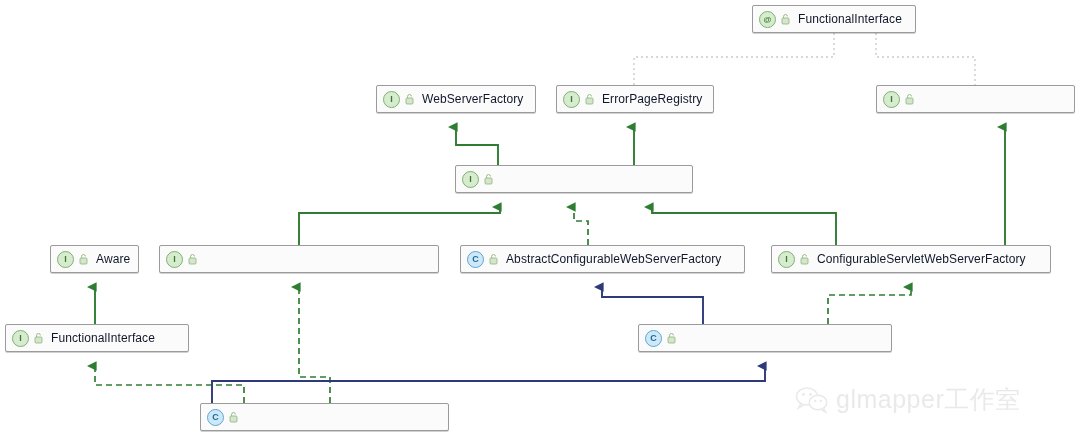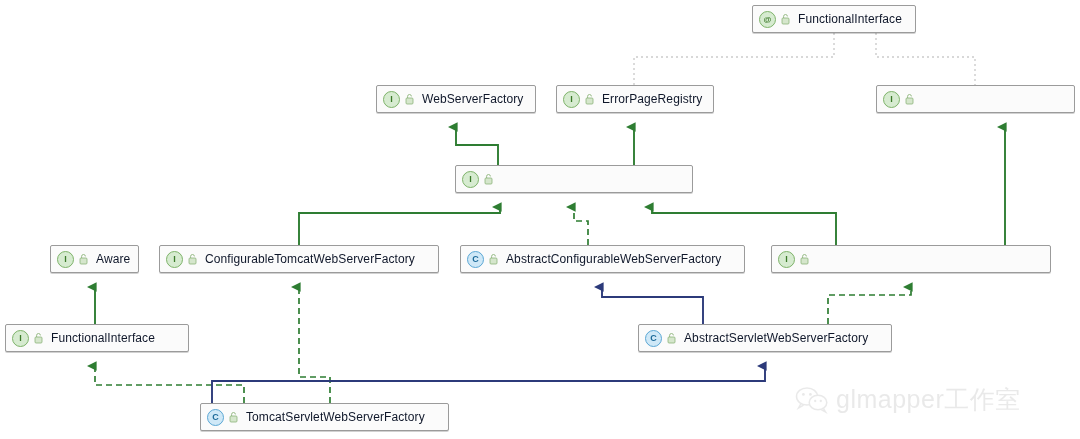--- a/index.html
+++ b/index.html
@@ -214,65 +214,63 @@
       </svg>
     <span class="node-label">Aware</span>
   </div>
 
   <div class="node" style="left:159px; top:245px; width:280px;">
     <span class="type-icon iface">I</span>
     <svg class="vis-icon" viewBox="0 0 11 12">
         <rect x="2" y="5" width="7" height="6" rx="1" fill="#cfe3c4" stroke="#7aa864" stroke-width="0.8"></rect>
         <path d="M3.6,5 V3.4 a1.9,1.9 0 0 1 3.8,0" fill="none" stroke="#7aa864" stroke-width="0.9"></path>
       </svg>
-    <span class="node-label">ConfigurableTomcatWebServerFactory</span>
   </div>
 
   <div class="node" style="left:460px; top:245px; width:285px;">
     <span class="type-icon cls">C</span>
     <svg class="vis-icon" viewBox="0 0 11 12">
         <rect x="2" y="5" width="7" height="6" rx="1" fill="#cfe3c4" stroke="#7aa864" stroke-width="0.8"></rect>
         <path d="M3.6,5 V3.4 a1.9,1.9 0 0 1 3.8,0" fill="none" stroke="#7aa864" stroke-width="0.9"></path>
       </svg>
     <span class="node-label">AbstractConfigurableWebServerFactory</span>
   </div>
 
   <div class="node" style="left:771px; top:245px; width:280px;">
     <span class="type-icon iface">I</span>
     <svg class="vis-icon" viewBox="0 0 11 12">
         <rect x="2" y="5" width="7" height="6" rx="1" fill="#cfe3c4" stroke="#7aa864" stroke-width="0.8"></rect>
         <path d="M3.6,5 V3.4 a1.9,1.9 0 0 1 3.8,0" fill="none" stroke="#7aa864" stroke-width="0.9"></path>
       </svg>
+    <span class="node-label">ConfigurableServletWebServerFactory</span>
   </div>
 
   <div class="node" style="left:5px; top:324px; width:184px;">
     <span class="type-icon iface">I</span>
     <svg class="vis-icon" viewBox="0 0 11 12">
         <rect x="2" y="5" width="7" height="6" rx="1" fill="#cfe3c4" stroke="#7aa864" stroke-width="0.8"></rect>
         <path d="M3.6,5 V3.4 a1.9,1.9 0 0 1 3.8,0" fill="none" stroke="#7aa864" stroke-width="0.9"></path>
       </svg>
     <span class="node-label">FunctionalInterface</span>
   </div>
 
   <div class="node" style="left:638px; top:324px; width:254px;">
     <span class="type-icon cls">C</span>
     <svg class="vis-icon" viewBox="0 0 11 12">
         <rect x="2" y="5" width="7" height="6" rx="1" fill="#cfe3c4" stroke="#7aa864" stroke-width="0.8"></rect>
         <path d="M3.6,5 V3.4 a1.9,1.9 0 0 1 3.8,0" fill="none" stroke="#7aa864" stroke-width="0.9"></path>
       </svg>
-    <span class="node-label">AbstractServletWebServerFactory</span>
   </div>
 
   <div class="node" style="left:200px; top:403px; width:249px;">
     <span class="type-icon cls">C</span>
     <svg class="vis-icon" viewBox="0 0 11 12">
         <rect x="2" y="5" width="7" height="6" rx="1" fill="#cfe3c4" stroke="#7aa864" stroke-width="0.8"></rect>
         <path d="M3.6,5 V3.4 a1.9,1.9 0 0 1 3.8,0" fill="none" stroke="#7aa864" stroke-width="0.9"></path>
       </svg>
-    <span class="node-label">TomcatServletWebServerFactory</span>
   </div>
 
   <div class="watermark" style="left:795px; top:383px;">
     <svg width="34" height="28" viewBox="0 0 34 28">
       <ellipse cx="12" cy="10.5" rx="10.5" ry="8.6" fill="none" stroke="#b9b9b9" stroke-width="1.5"></ellipse>
       <path d="M6,17.5 L3.5,22 L8.6,19.2" fill="none" stroke="#b9b9b9" stroke-width="1.5"></path>
       <circle cx="8.4" cy="8.4" r="1.4" fill="#b9b9b9"></circle>
       <circle cx="15.4" cy="8.4" r="1.4" fill="#b9b9b9"></circle>
       <ellipse cx="23" cy="16.5" rx="8.8" ry="7.2" fill="#ffffff" stroke="#b9b9b9" stroke-width="1.5"></ellipse>
       <path d="M28.4,22.3 L30.6,26 L26.2,23.6" fill="none" stroke="#b9b9b9" stroke-width="1.5"></path>

